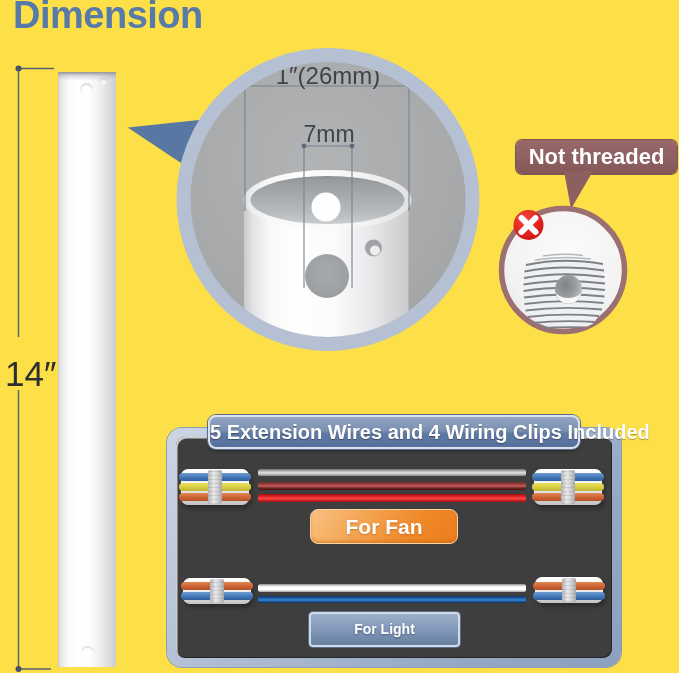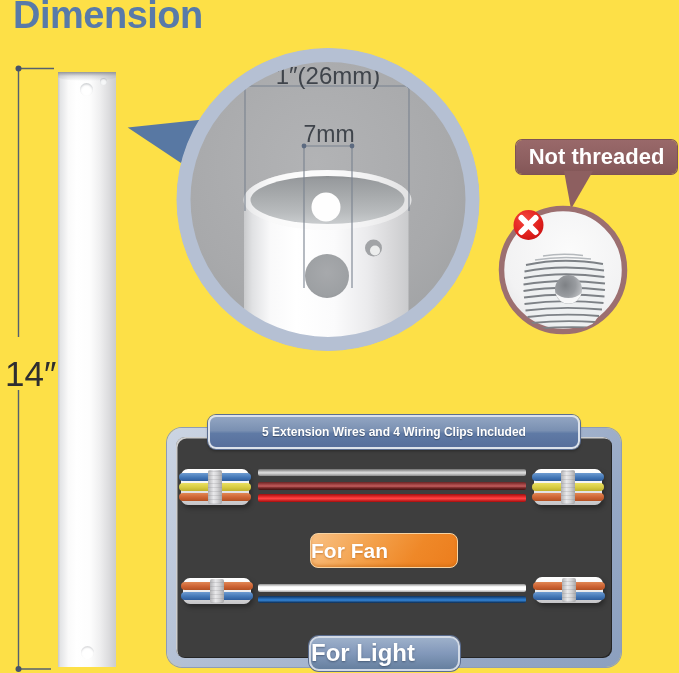--- a/index.html
+++ b/index.html
@@ -16,37 +16,37 @@
 .hole{position:absolute;border-radius:50%;background:#fff;}
 
 #bigbox{left:167px;top:428px;width:454px;height:239px;border-radius:15px;
  background:linear-gradient(135deg,#ccd5e3 0%,#b4c1d6 35%,#96a8c5 75%,#8ca0bf 100%);
  box-shadow:0 0 0 1px #8e9cb6;}
 #bigbox .inner{position:absolute;left:9px;top:9px;right:9px;bottom:9px;border-radius:9px;background:#3e3e3e;
  box-shadow:inset 1.5px 1.5px 0 rgba(255,255,255,0.75), inset -1px -1px 0 rgba(0,0,0,0.4);}
 #boxhead{left:208px;top:415px;width:372px;height:34px;border-radius:8px;border:2px solid #dce2eb;
  background:linear-gradient(#92a5c2 0%,#7a90b2 45%,#5f7aa5 55%,#576f9c 100%);
  box-shadow:0 0 0 1px #5c6e90,0 2px 3px rgba(0,0,0,0.35);
- color:#fff;font-weight:bold;font-size:12px;text-align:center;line-height:30px;white-space:nowrap;
+ color:#fff;font-weight:bold;font-size:20px;text-align:center;line-height:30px;white-space:nowrap;
  text-shadow:0 1px 1px rgba(0,0,0,0.35);}
 
 .wire{position:absolute;left:258px;width:268px;border-radius:2px;}
 
 .clip{position:absolute;border-radius:7px;
  background:linear-gradient(#ffffff 0%,#f2f2f3 45%,#dadadc 75%,#c3c3c6 100%);
  box-shadow:2px 3px 5px rgba(0,0,0,0.35);}
 .clip .strip{position:absolute;left:27px;width:14px;top:1px;bottom:1px;border-radius:2px;
  background:repeating-linear-gradient(0deg, rgba(130,130,135,0.22) 0 1px, rgba(255,255,255,0) 1px 4px),
  linear-gradient(90deg,#b2b2b4 0%,#e9e9eb 40%,#d5d5d7 65%,#a8a8aa 100%);}
 .lever{position:absolute;left:-2px;right:-2px;border-radius:4px;}
 .lv-blue{background:linear-gradient(#6d9bd1 0%,#4478b7 55%,#2e5d9d 100%);}
 .lv-yellow{background:linear-gradient(#eae061 0%,#d7cb43 55%,#bfb22c 100%);}
 .lv-orange{background:linear-gradient(#e18653 0%,#cd6334 55%,#b35123 100%);}
 
-.btn{position:absolute;color:#fff;font-weight:bold;margin-top:24px;}
+.btn{position:absolute;color:#fff;font-weight:bold;text-align:center;}
 
 #ntbox{left:516px;top:140px;width:161px;height:34px;border-radius:6px;
  background:linear-gradient(#99696a 0%,#8d5f60 60%,#835657 100%);
  box-shadow:0 0 0 1px #7e5354;
  color:#fff;font-weight:bold;font-size:22px;text-align:center;line-height:33px;}
 #title{left:13px;top:-5px;font-size:38px;font-weight:bold;color:#587aa9;line-height:1.1;letter-spacing:-0.5px;}
 #lbl14{left:5px;top:354px;font-size:35px;color:#2e2e30;}
 </style>
 </head>
 <body>
@@ -239,19 +239,19 @@
     <div class="lever lv-orange" style="top:5px;height:8px;"></div>
     <div class="lever lv-blue" style="top:14.5px;height:8px;"></div>
     <div class="strip"></div>
   </div>
 
   <div class="btn" style="left:310px;top:509px;width:148px;height:35px;border-radius:8px;
     border:1px solid #f7d4a4;font-size:21px;line-height:33px;
     background:linear-gradient(125deg,#f9c184 0%,#f3a04a 40%,#ef8828 70%,#ec7d1d 100%);
     box-shadow:inset 0 -2px 3px rgba(195,100,15,0.45);
     text-shadow:0 1px 2px rgba(150,70,0,0.45);">For Fan</div>
-  <div class="btn" style="left:309px;top:612px;width:151px;height:35px;border-radius:10px;
-    border:2px solid #d2dae6;font-size:24px;line-height:30px;
+  <div class="btn" style="left:309px;top:612px;width:151px;height:35px;border-radius:4px;
+    border:2px solid #d2dae6;font-size:14px;line-height:30px;
     background:linear-gradient(#9db0ca 0%,#8298ba 50%,#66809f 100%);
     box-shadow:0 0 0 1px #5a6c8e;
     text-shadow:0 1px 2px rgba(30,45,70,0.5);">For Light</div>
 
 </div>
 
 </body></html>

